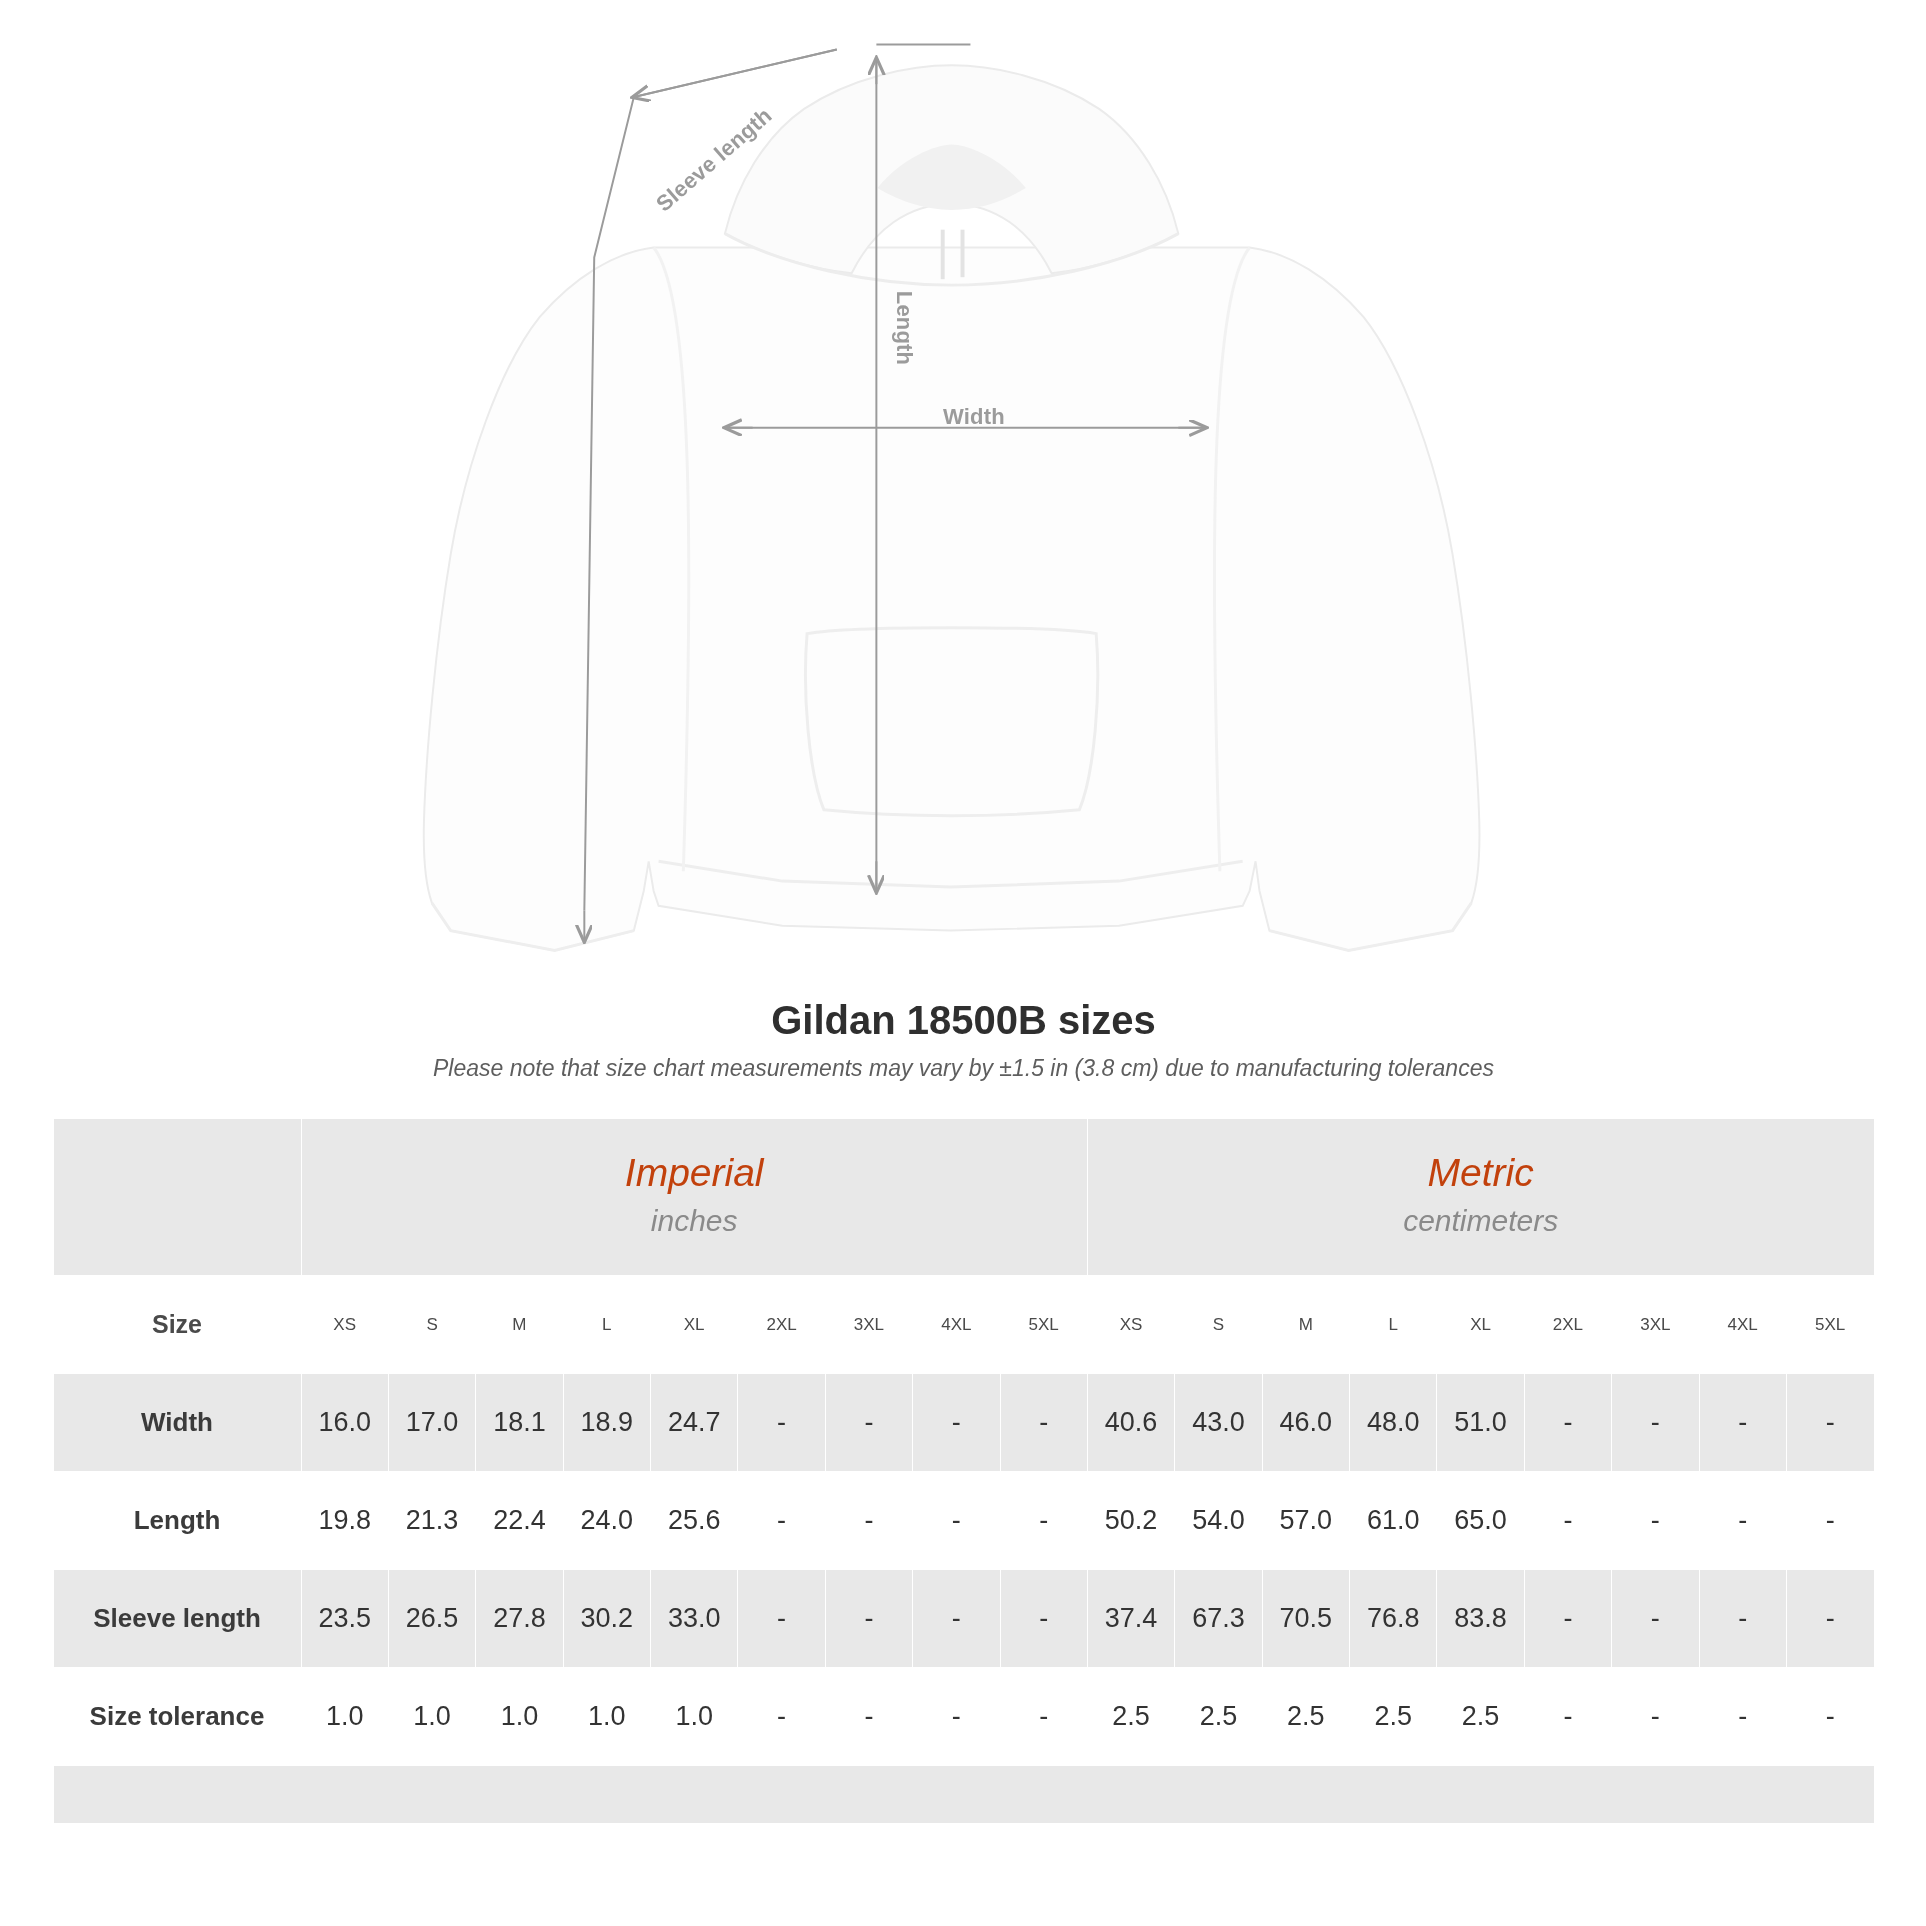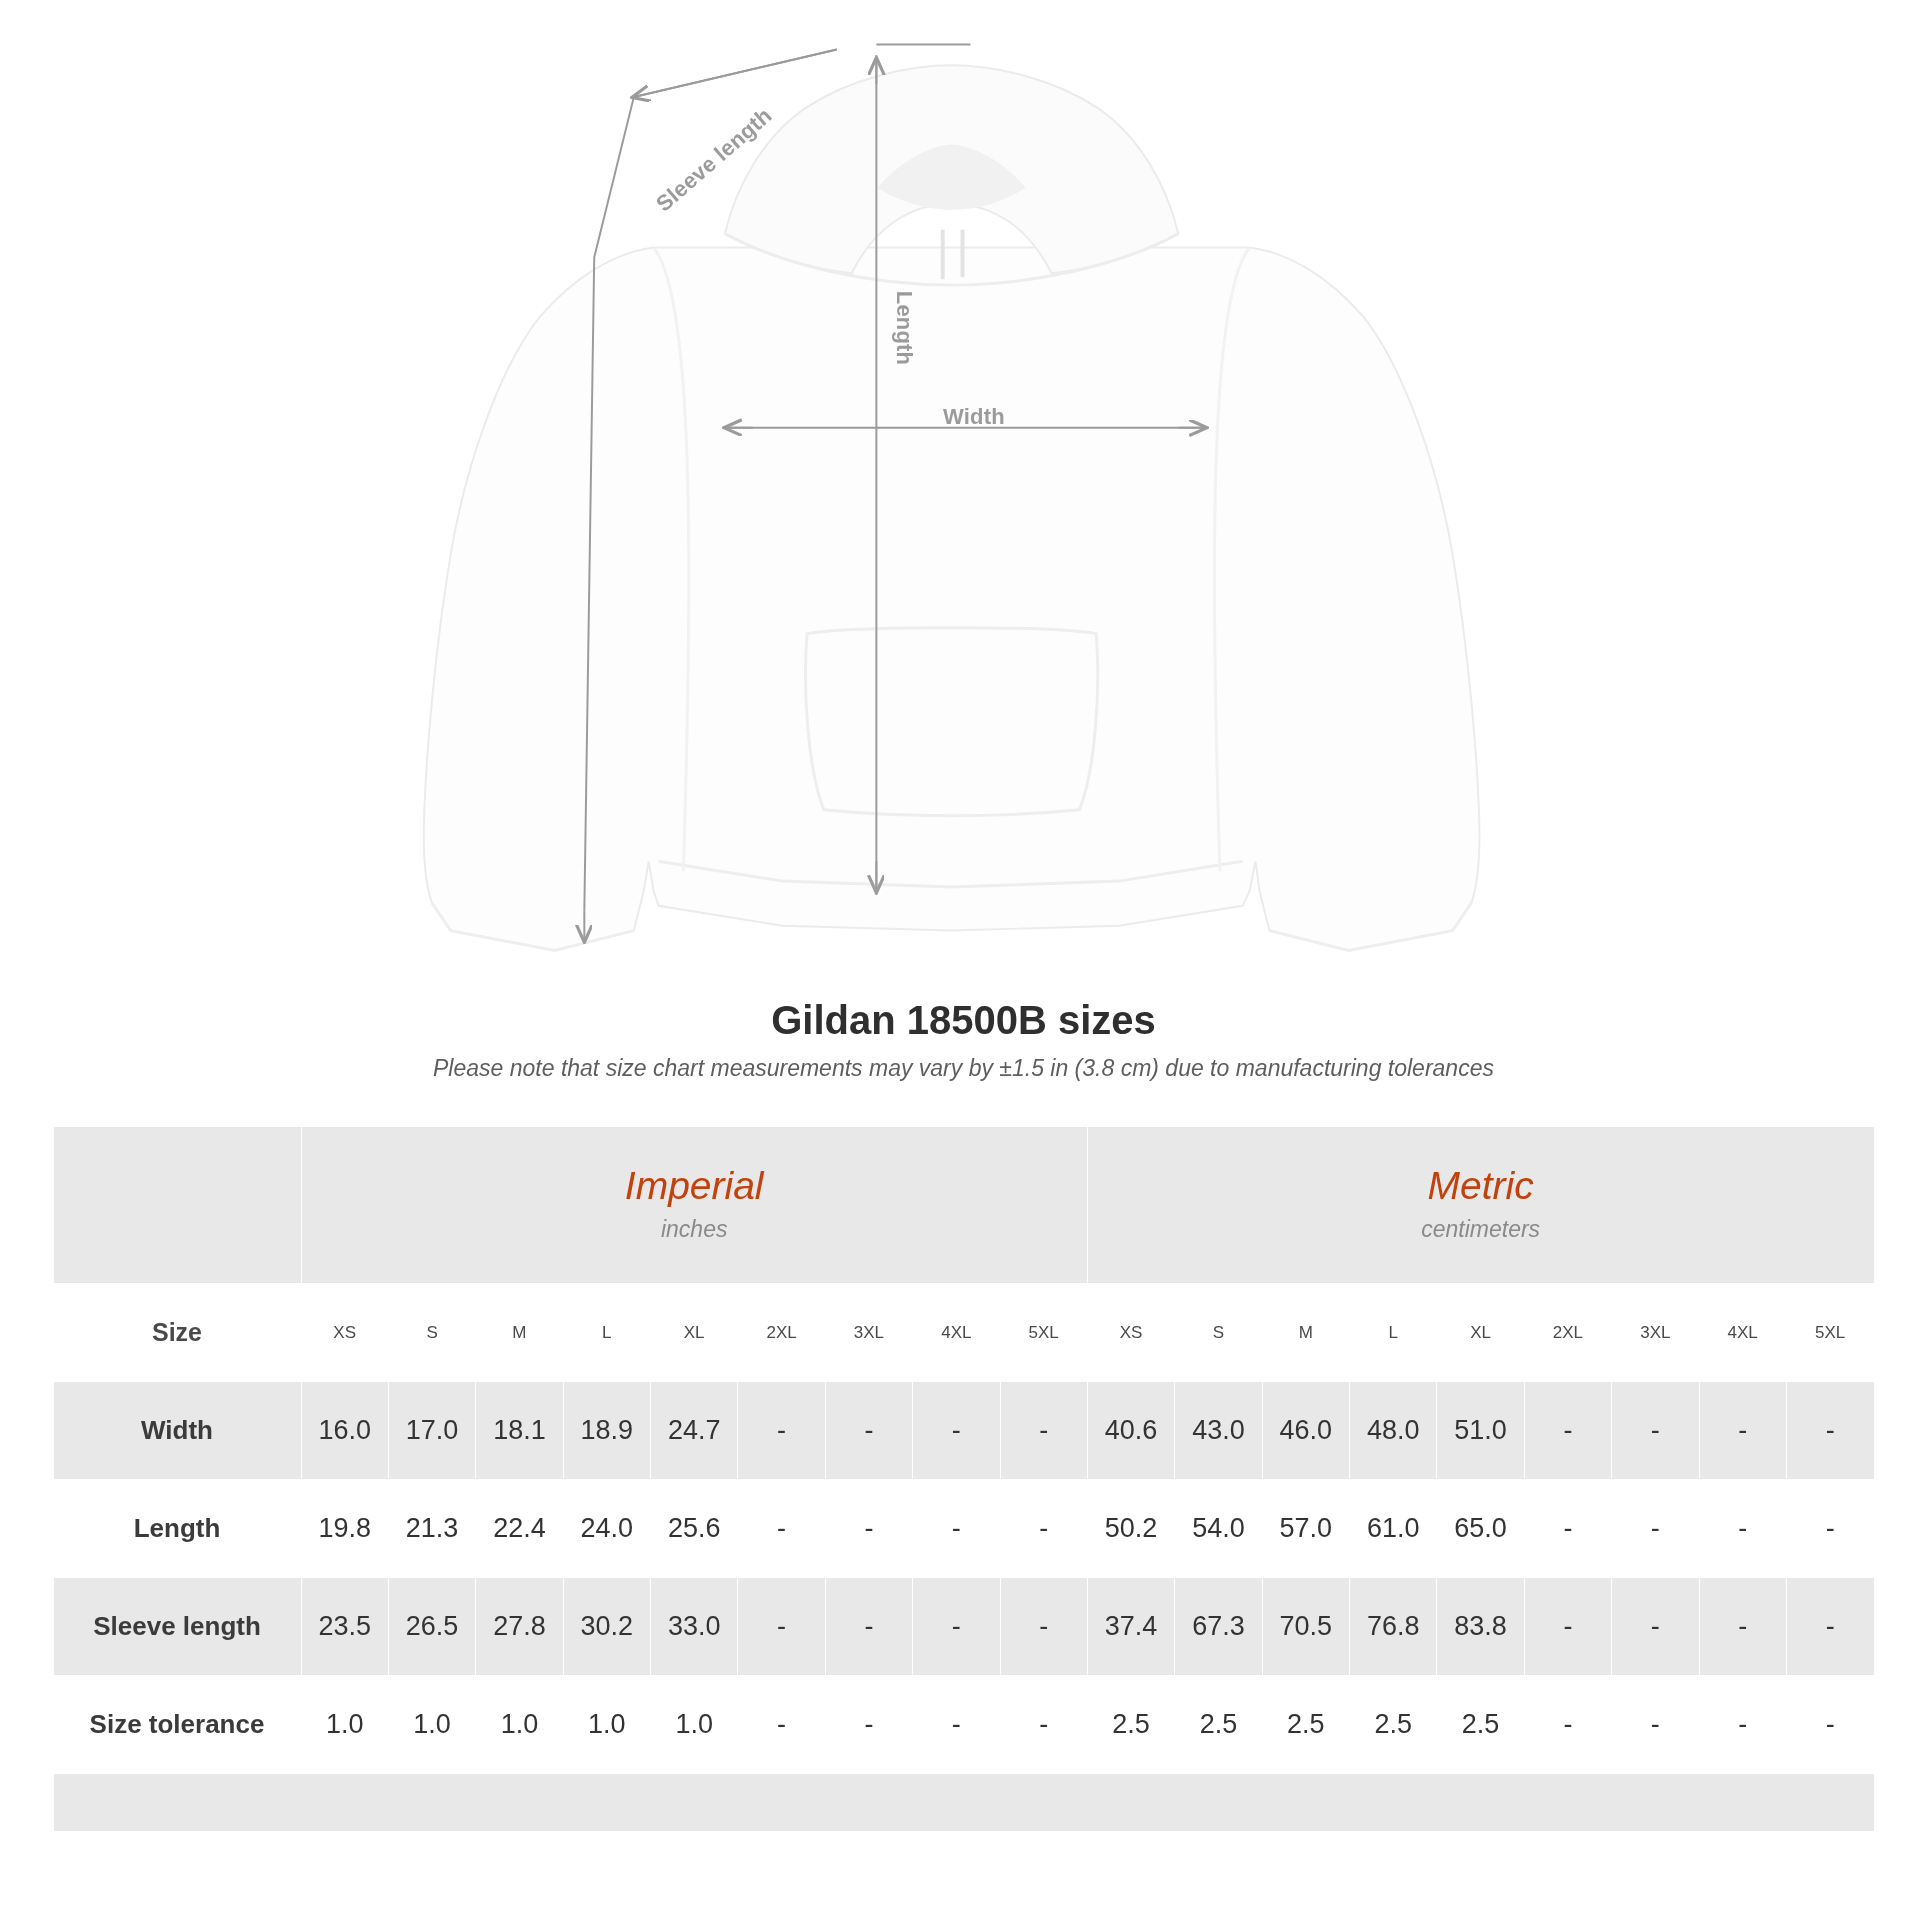--- a/index.html
+++ b/index.html
@@ -69,21 +69,21 @@
   .chart-title {
     font-size: 40px;
     font-weight: 700;
     color: #2f2f2f;
     margin: 0 0 12px 0;
   }
   .chart-note {
     font-size: 23px;
     font-style: italic;
     color: #5e5e5e;
-    margin: 8px;
+    margin: 0;
   }
 
   
   .table-wrap {
     margin-top: 36px;
     width: 1822px;
   }
   table.size-table {
     border-collapse: collapse;
     width: 100%;
@@ -104,21 +104,21 @@
     padding: 0;
   }
   .unit-name {
     font-size: 39px;
     font-weight: 400;
     font-style: italic;
     color: #c2410c;
     line-height: 1.25;
   }
   .unit-sub {
-    font-size: 23px;
+    font-size: 30px;
     font-style: italic;
     color: #8a8a8a;
     line-height: 1.6;
   }
 
   
   .head-row td {
     background: #ffffff;
     height: 95px;
     font-size: 17px;

